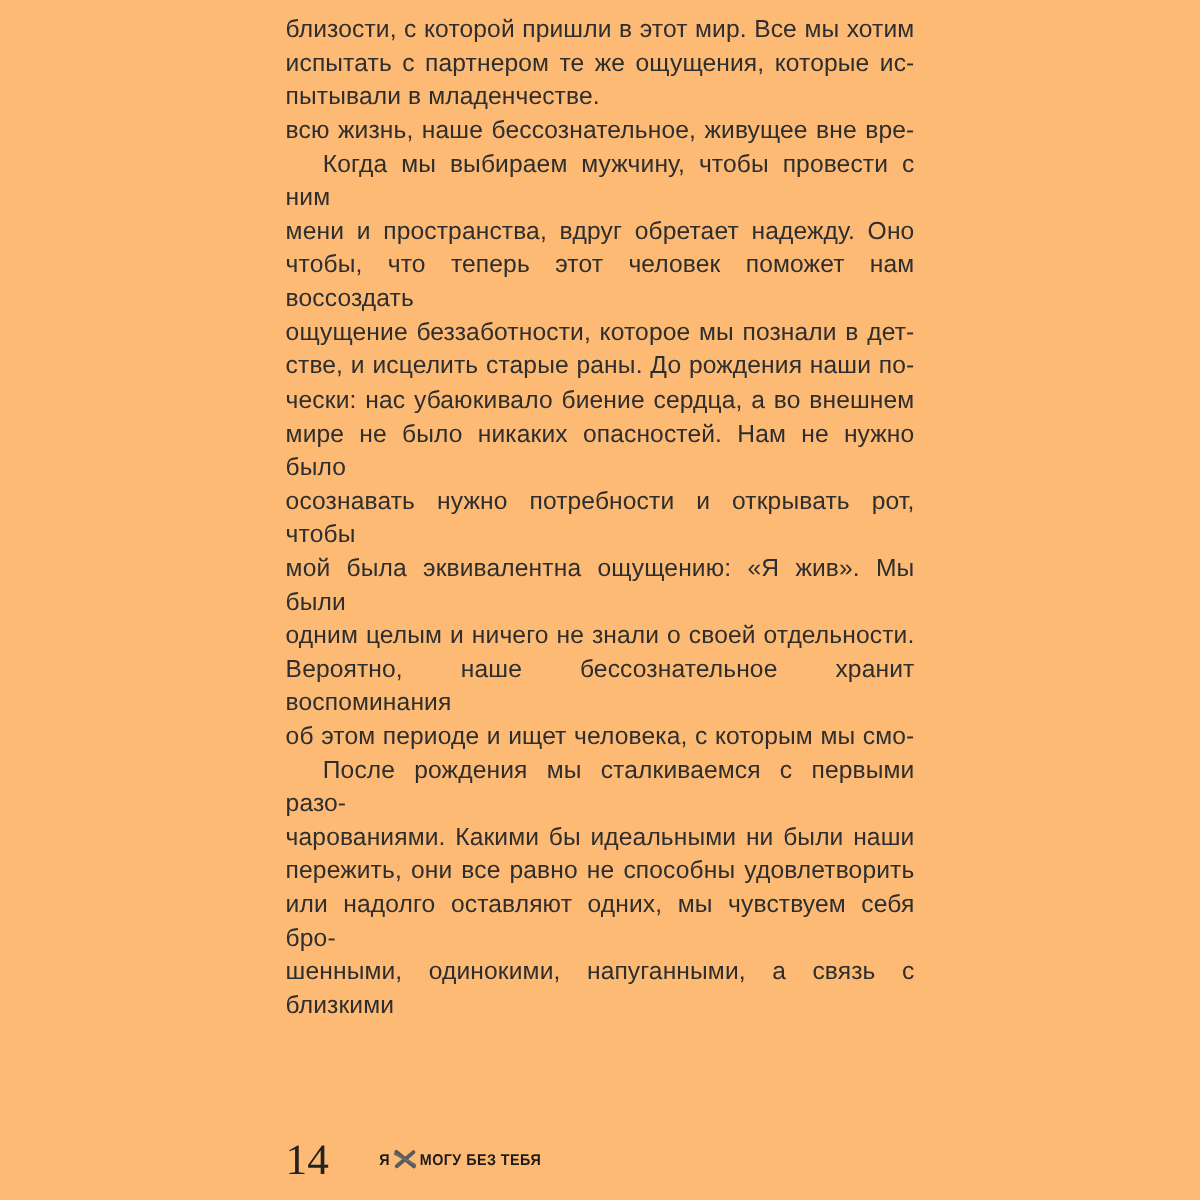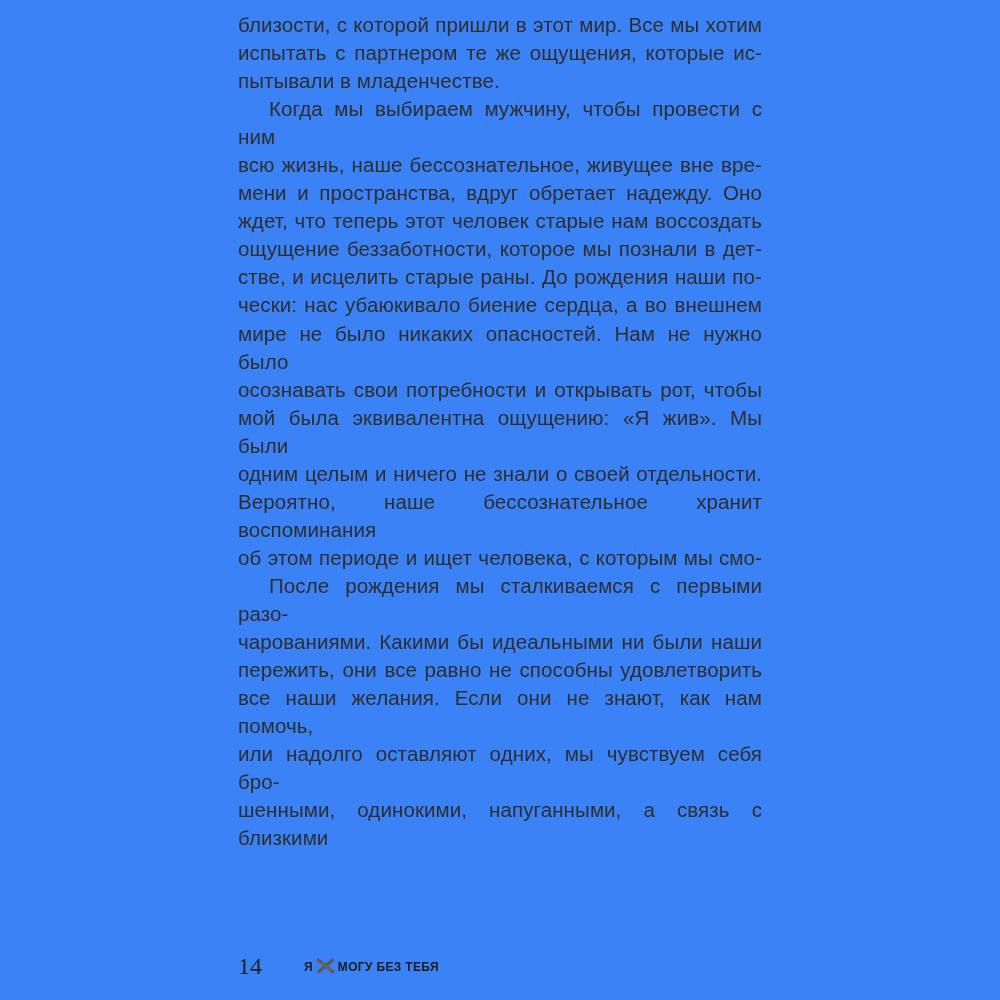--- a/index.html
+++ b/index.html
@@ -8,21 +8,21 @@
     width: 1000px;
     height: 1000px;
     background: #ffffff;
     font-family: "Liberation Sans", sans-serif;
     overflow: hidden;
   }
   .book-page {
     position: relative;
     width: 1000px;
     height: 1000px;
-    background: #3b82f6;
+    background: #fdba74;
   }
   .text-column {
     position: absolute;
     left: 238px;
     top: 11px;
     width: 524px;
     font-size: 20.5px;
     line-height: 28.05px;
     color: #2e2e2e;
     letter-spacing: 0.1px;
@@ -44,21 +44,21 @@
     position: absolute;
     left: 238px;
     top: 946px;
     width: 524px;
     height: 40px;
     display: flex;
     align-items: center;
   }
   .page-number {
     font-family: "Liberation Serif", serif;
-    font-size: 24px;
+    font-size: 36px;
     color: #222222;
     line-height: 1;
   }
   .brand-logo {
     margin-left: 42px;
     display: flex;
     align-items: center;
     font-weight: bold;
     font-size: 13px;
     letter-spacing: 0.4px;
@@ -79,39 +79,38 @@
 
 <div class="book-page">
 
   <div class="text-column">
       <div class="para">
         <div class="line">близости, с которой пришли в этот мир. Все мы хотим</div>
         <div class="line">испытать с партнером те же ощущения, которые ис-</div>
         <div class="line last">пытывали в младенчестве.</div>
       </div>
       <div class="para">
+        <div class="line">всю жизнь, наше бессознательное, живущее вне вре-</div>
         <div class="line first">Когда мы выбираем мужчину, чтобы провести с ним</div>
-        <div class="line">всю жизнь, наше бессознательное, живущее вне вре-</div>
         <div class="line">мени и пространства, вдруг обретает надежду. Оно</div>
-        <div class="line">ждет, что теперь этот человек старые нам воссоздать</div>
+        <div class="line">чтобы, что теперь этот человек поможет нам воссоздать</div>
         <div class="line">ощущение беззаботности, которое мы познали в дет-</div>
         <div class="line">стве, и исцелить старые раны. До рождения наши по-</div>
         <div class="line">чески: нас убаюкивало биение сердца, а во внешнем</div>
         <div class="line">мире не было никаких опасностей. Нам не нужно было</div>
-        <div class="line">осознавать свои потребности и открывать рот, чтобы</div>
+        <div class="line">осознавать нужно потребности и открывать рот, чтобы</div>
         <div class="line">мой была эквивалентна ощущению: «Я жив». Мы были</div>
         <div class="line">одним целым и ничего не знали о своей отдельности.</div>
         <div class="line">Вероятно, наше бессознательное хранит воспоминания</div>
         <div class="line">об этом периоде и ищет человека, с которым мы смо-</div>
       </div>
       <div class="para">
         <div class="line first">После рождения мы сталкиваемся с первыми разо-</div>
         <div class="line">чарованиями. Какими бы идеальными ни были наши</div>
         <div class="line">пережить, они все равно не способны удовлетворить</div>
-        <div class="line">все наши желания. Если они не знают, как нам помочь,</div>
         <div class="line">или надолго оставляют одних, мы чувствуем себя бро-</div>
         <div class="line">шенными, одинокими, напуганными, а связь с близкими</div>
       </div>
     </div>
 
   <div class="page-footer">
     <span class="page-number">14</span>
     <span class="brand-logo">
       <span class="brand-prefix">Я</span>
       <span class="x-scribble">

